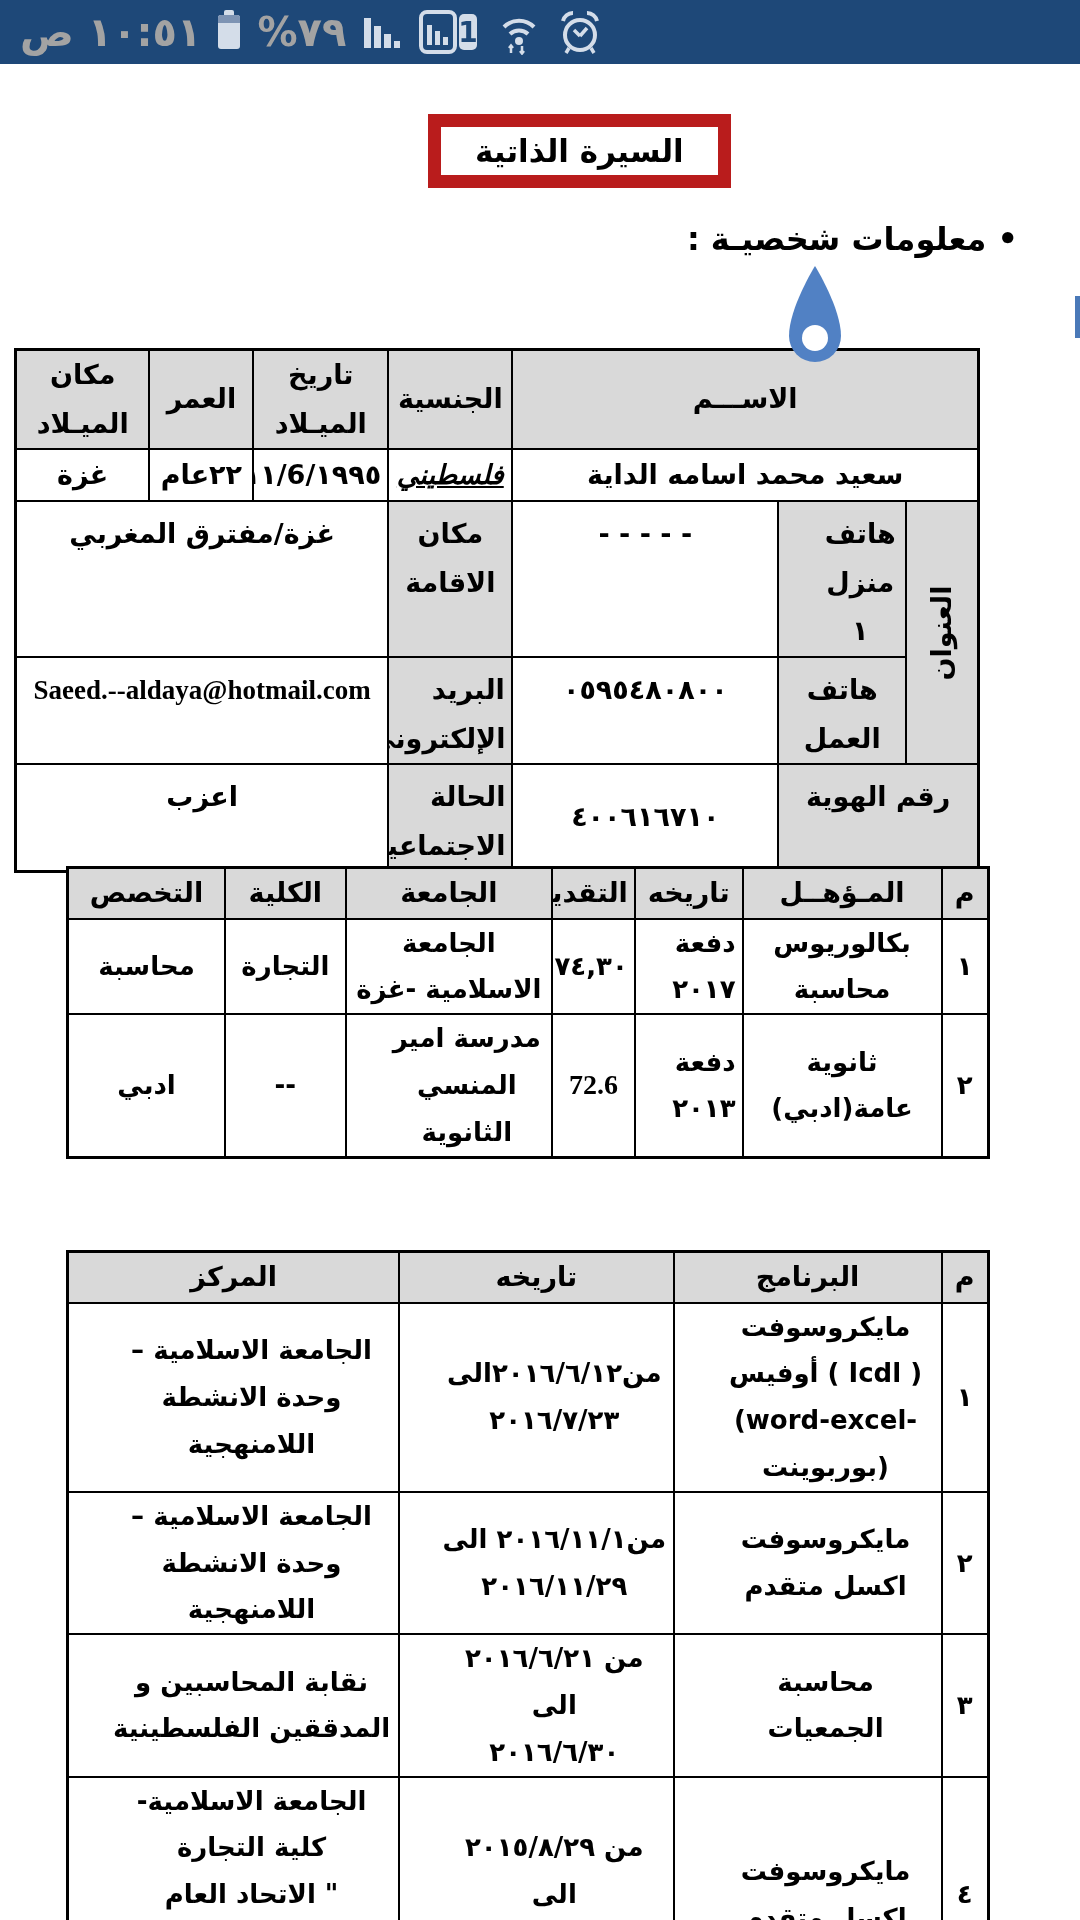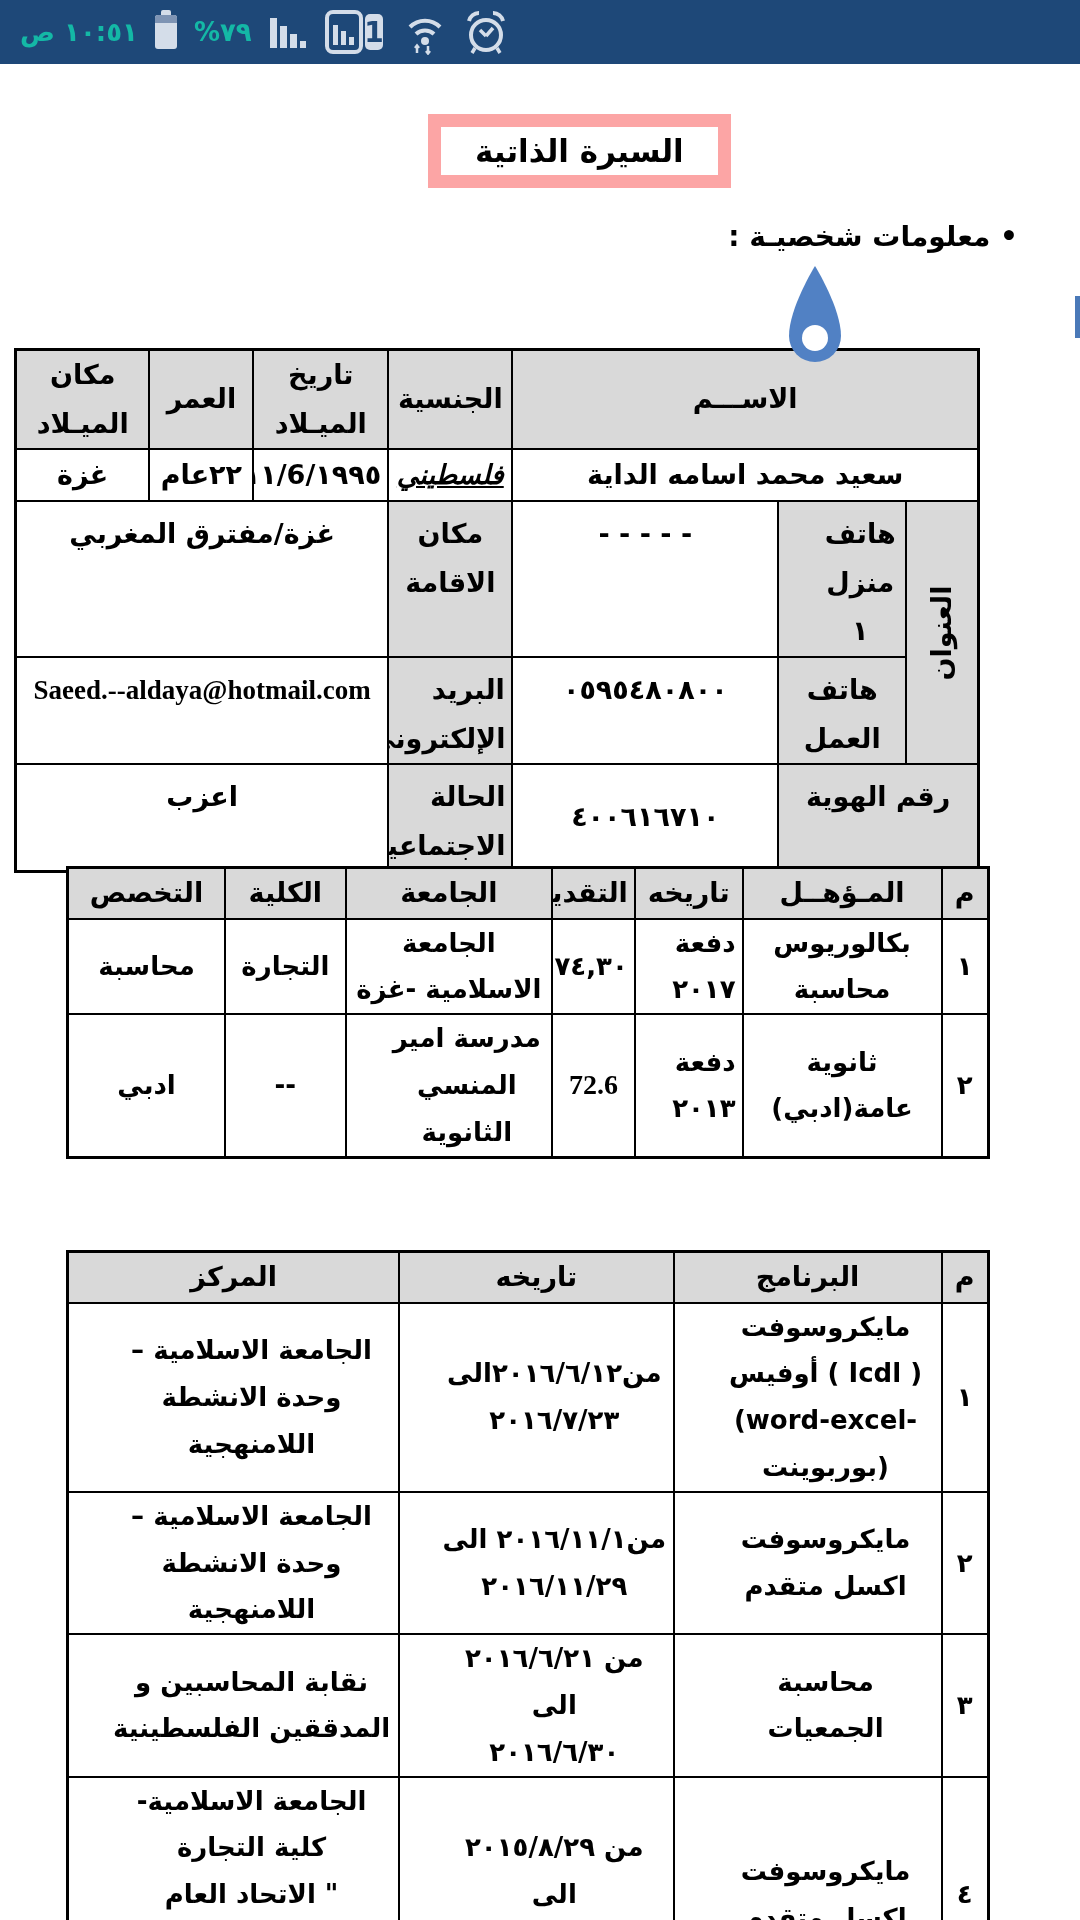--- a/index.html
+++ b/index.html
@@ -1,32 +1,32 @@
 <!DOCTYPE html>
 <html lang="ar"><head>
 <meta charset="utf-8">
 <style>
   html,body{margin:0;padding:0;background:#fff;}
   .page{position:relative;width:1080px;height:1920px;background:#ffffff;overflow:hidden;
         font-family:"DejaVu Sans",sans-serif;font-weight:700;color:#000;}
   
   .status-bar{position:absolute;left:0;top:0;width:1080px;height:64px;background:#1e4878;
               display:flex;align-items:center;gap:16px;padding-left:20px;box-sizing:border-box;}
-  .sb-text{color:#14b8a6;font-size:26px;line-height:1;}
+  .sb-text{color:#a3a3a3;font-size:40px;line-height:1;}
   .batt{position:relative;width:24px;height:44px;display:flex;flex-direction:column;align-items:center;}
   .batt-cap{width:10px;height:5px;background:#d4dde9;border-radius:2px 2px 0 0;}
   .batt-body{position:relative;width:22px;height:34px;background:#d4dde9;border-radius:3px;overflow:hidden;}
   .batt-empty{position:absolute;left:0;top:0;width:100%;height:8px;background:#7e94b4;}
   .sb-svg{display:block;}
   
-  .title-box{position:absolute;left:428px;top:114px;background:#fca5a5;padding:13px;}
+  .title-box{position:absolute;left:428px;top:114px;background:#b91c1c;padding:13px;}
   .title-inner{background:#ffffff;padding:6px 34px;}
   .title-inner span{font-size:31px;white-space:nowrap;}
   
-  .sec-h{position:absolute;right:62px;font-size:28px;direction:rtl;white-space:nowrap;}
+  .sec-h{position:absolute;right:62px;font-size:32px;direction:rtl;white-space:nowrap;}
   .h-personal{top:220px;}
   .h-qual{top:772px;}
   .h-courses{top:1156px;}
   
   .drop{position:absolute;left:784px;top:264px;z-index:5;}
   
   table{border-collapse:collapse;direction:rtl;table-layout:fixed;position:absolute;}
   table,td,th{border:2px solid #000;}
   table{border-width:3px;}
   td,th{padding:0 6px;text-align:center;vertical-align:middle;font-size:26px;line-height:1.8;

